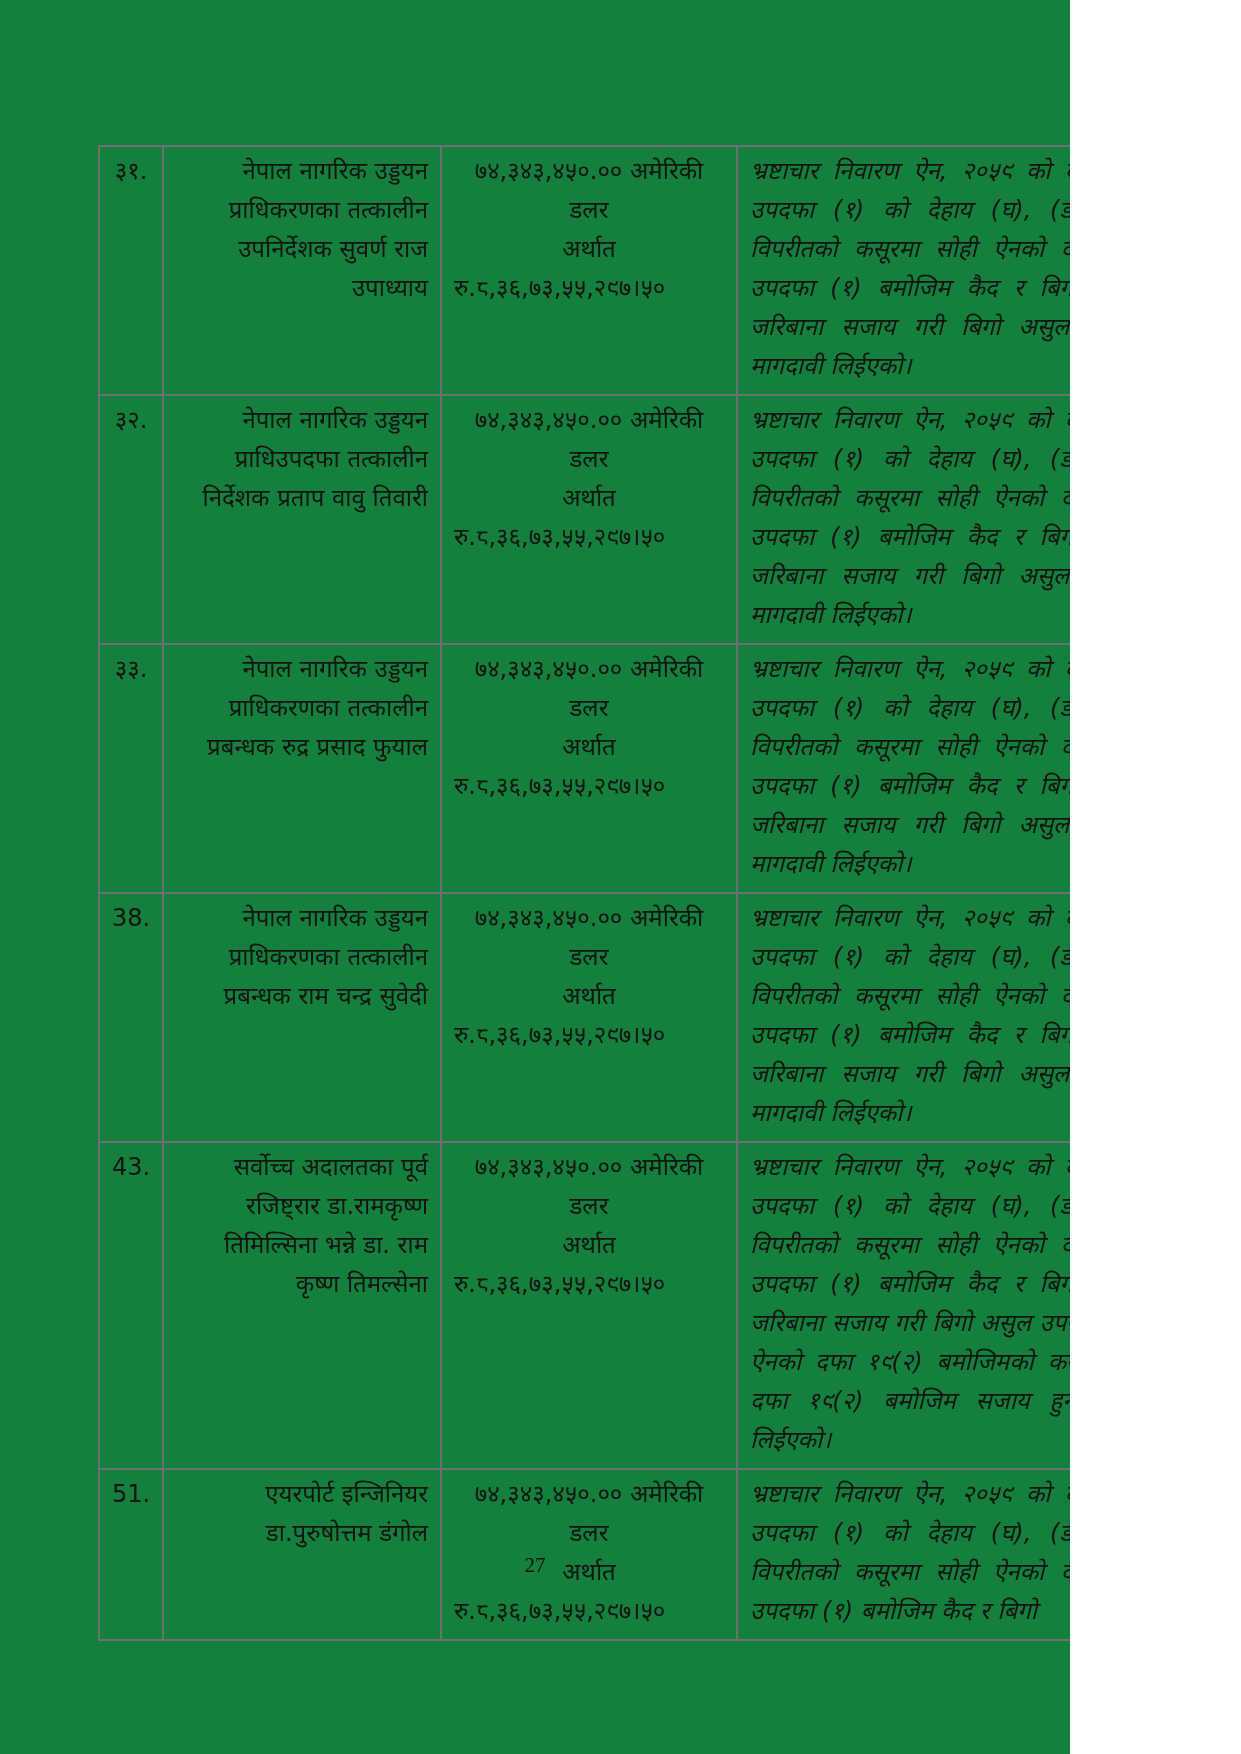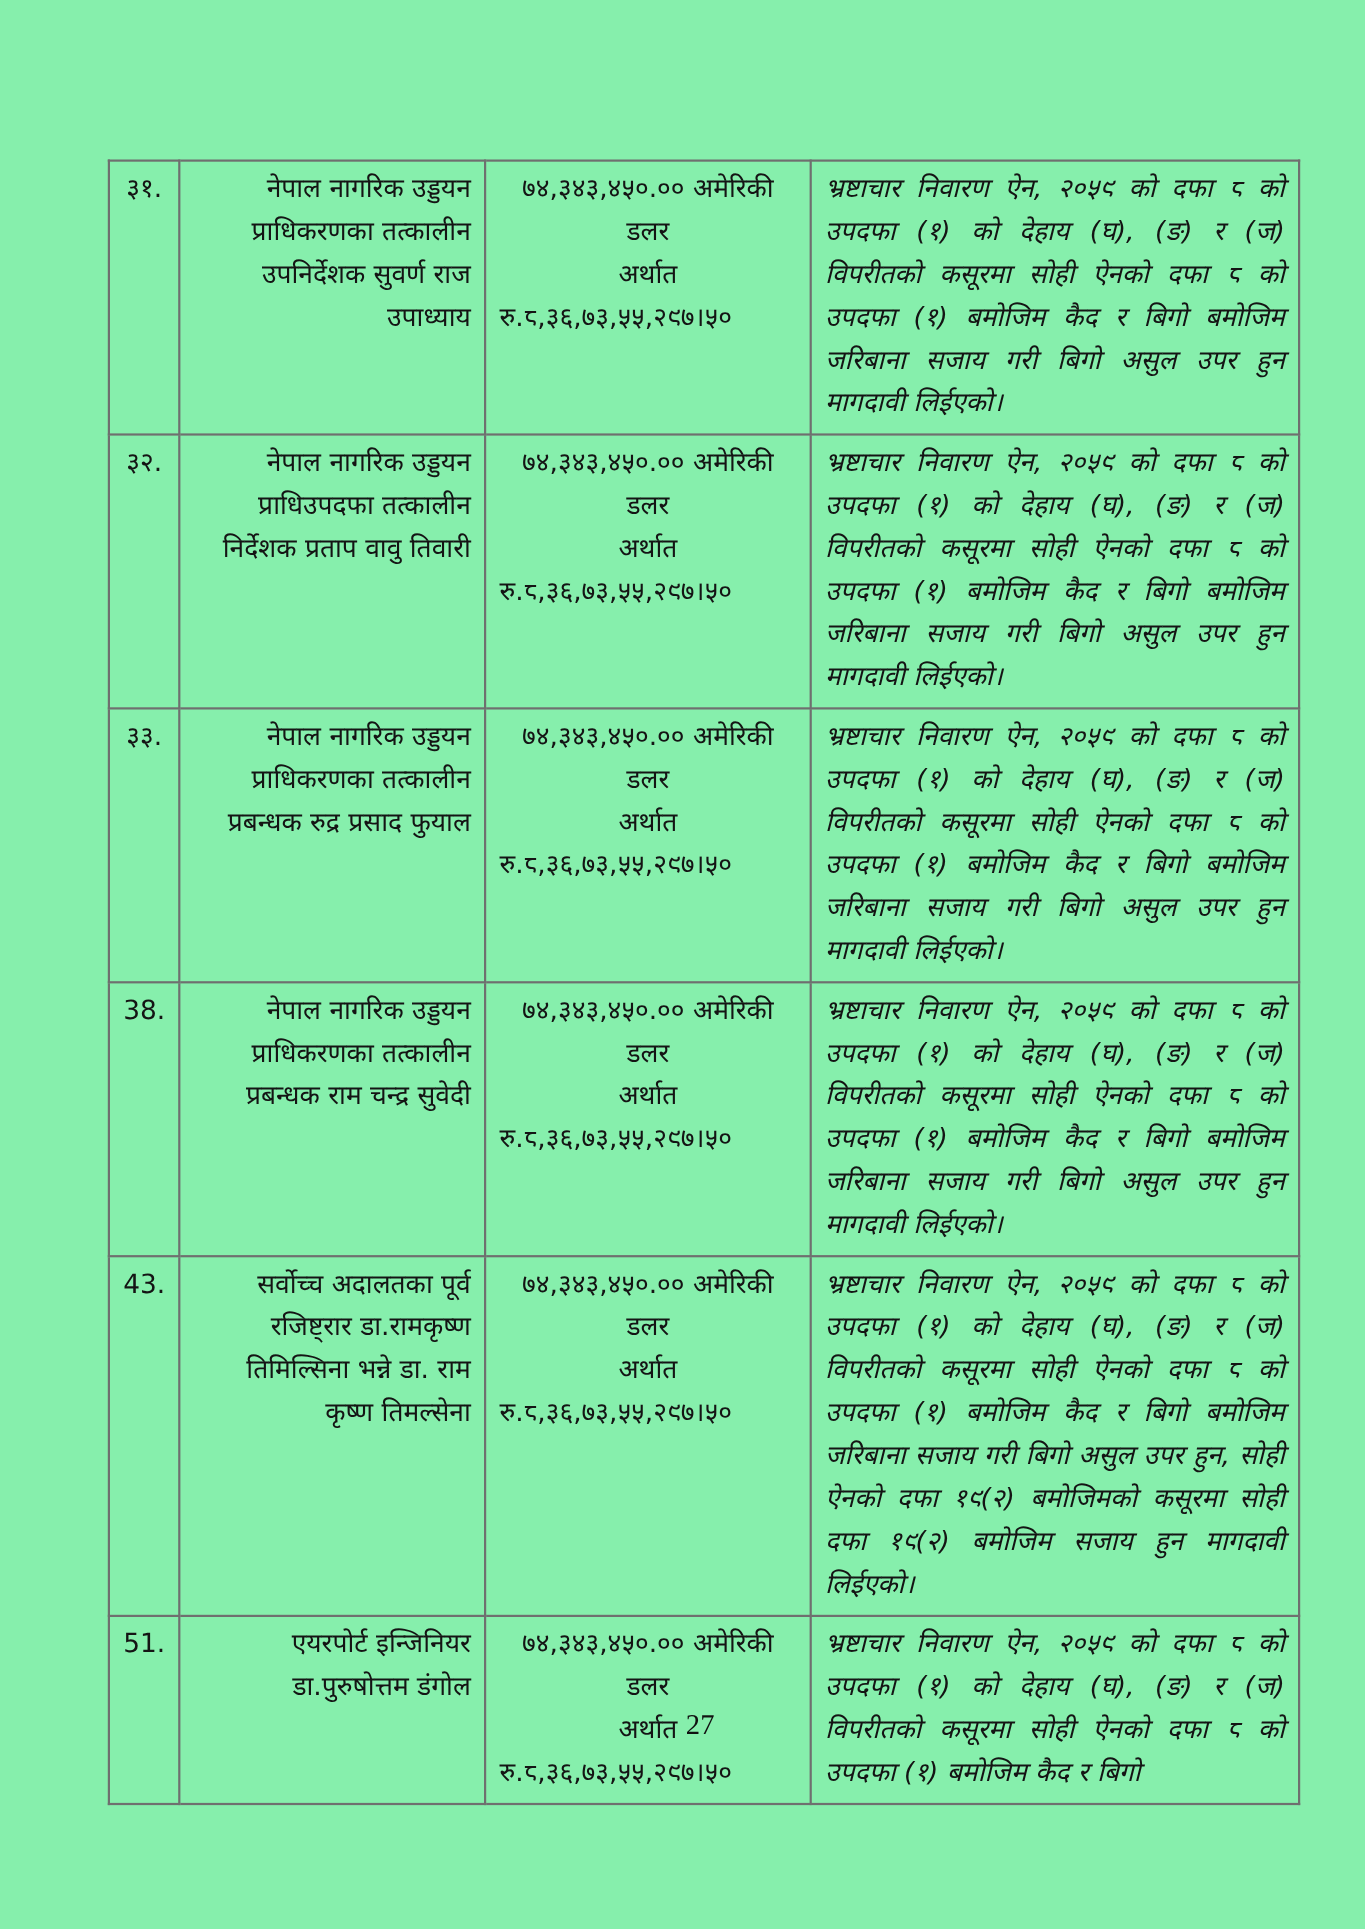--- a/index.html
+++ b/index.html
@@ -2,23 +2,23 @@
 <html lang="ne"><head>
 <meta charset="utf-8">
 <style>
   html, body {
     margin: 0;
     padding: 0;
     background: #ffffff;
   }
   .page {
     position: relative;
-    width: 1241px;
+    width: 1070px;
     height: 1754px;
-    background: #86efac;
+    background: #15803d;
     color: #111111;
     font-family: "DejaVu Sans", sans-serif;
     overflow: hidden;
   }
   table.doc-table {
     position: absolute;
     left: 98px;
     top: 145px;
     width: 1082px;
     border-collapse: collapse;
@@ -52,25 +52,25 @@
   }
   td.charge {
     text-align: justify;
     padding-left: 14px;
     padding-right: 14px;
     font-style: italic;
   }
   .page-number {
     position: absolute;
     top: 1553px;
-    left: 16px;
+    left: 0;
     width: 100%;
     text-align: center;
     font-family: "Liberation Serif", "DejaVu Serif", serif;
-    font-size: 26px;
+    font-size: 21px;
     color: #111111;
   }
 </style>
 </head>
 <body>
 
 <div class="page">
 
   <table class="doc-table">
     <colgroup>

